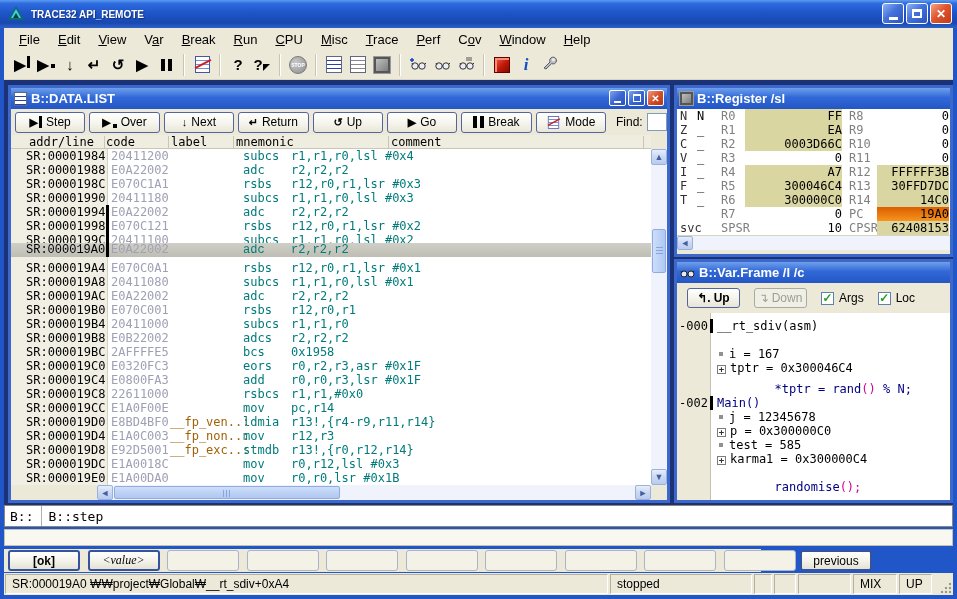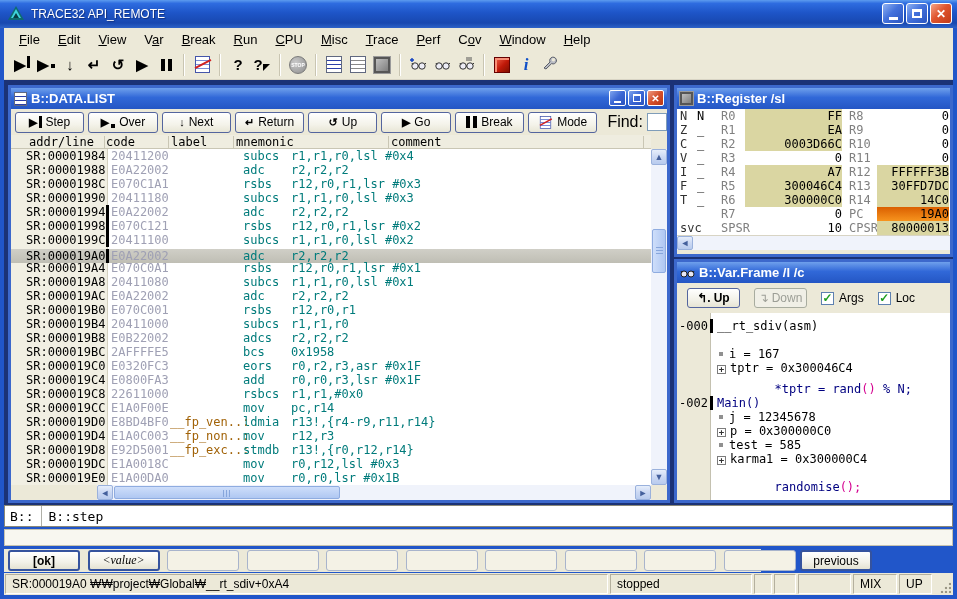--- a/index.html
+++ b/index.html
@@ -4,21 +4,21 @@
 <style>
   *{margin:0;padding:0;box-sizing:border-box;}
   html,body{width:957px;height:599px;overflow:hidden;}
   body{font-family:"Liberation Sans",sans-serif;background:#2156C9;position:relative;}
 
   
   .titlebar{position:absolute;left:0;top:0;width:957px;height:28px;
     background:linear-gradient(180deg,#5D9CEF 0%,#2E6CE0 12%,#1E55C8 45%,#1848B0 82%,#2E63C8 100%);
     display:flex;align-items:center;}
   .titlebar .app-icon{width:20px;height:20px;margin:0 5px 0 6px;}
-  .titlebar .title{color:#fff;font-weight:normal;font-size:12px;text-shadow:1px 1px 1px #12307E;}
+  .titlebar .title{color:#fff;font-weight:bold;font-size:10px;text-shadow:1px 1px 1px #12307E;}
   .winbtns{position:absolute;right:5px;top:3px;display:flex;gap:2px;}
   .wbtn{width:22px;height:21px;border:1px solid #fff;border-radius:3px;color:#fff;
     display:flex;align-items:center;justify-content:center;font-size:12px;font-weight:bold;
     background:linear-gradient(135deg,#8FB2F2 0%,#4472DC 45%,#2A55C0 100%);}
   .wbtn.close{background:linear-gradient(135deg,#F5A488 0%,#E0552E 45%,#C23A18 100%);}
   .wbtn .mini{width:9px;height:3px;background:#fff;margin-top:9px;}
   .wbtn .maxi{width:10px;height:9px;border:2px solid #fff;border-top-width:3px;}
 
   .band{position:absolute;left:4px;width:949px;background:#ECE9D8;}
   .menubar{top:28px;height:22px;display:flex;align-items:center;padding-left:6px;font-size:13px;}
@@ -63,21 +63,21 @@
   .cwbtn .mini{width:7px;height:2px;background:#fff;margin-top:7px;}
   .cwbtn .maxi{width:8px;height:8px;border:1px solid #fff;border-top-width:2px;}
 
   
   #datalist{left:4px;top:5px;width:662px;height:418px;}
   .dl-toolbar{position:absolute;left:0;top:21px;width:656px;height:26px;display:flex;align-items:center;padding-left:4px;gap:4px;}
   .dl-btn{height:21px;width:73px;background:linear-gradient(180deg,#FFFFFF,#F4F3EA 60%,#E8E6D6);
     border:1px solid #54659E;border-radius:3px;font-size:12px;color:#000;
     display:flex;align-items:center;justify-content:center;gap:4px;white-space:nowrap;}
   .dl-btn .bi{font-size:11px;font-weight:bold;display:inline-flex;align-items:center;}
-  .find-lbl{font-size:16px;margin-left:6px;text-align:right;}
+  .find-lbl{font-size:12px;margin-left:6px;text-align:right;}
   .find-input{width:21px;height:18px;background:#fff;border:1px solid #7F9DB9;}
   .dl-header{position:absolute;left:0;top:47px;width:640px;height:14px;background:#EFEDE0;
     border-bottom:1px solid #C9C6B4;font:12px "DejaVu Sans Mono",monospace;color:#000;}
   .dl-header span{position:absolute;top:0;}
   .dl-header i{position:absolute;top:1px;width:1px;height:12px;background:#C9C6B4;}
   .dl-body{position:absolute;left:0;top:61px;width:640px;height:336px;background:#fff;overflow:hidden;}
   .dl-gutter{position:absolute;left:0;top:0;width:97px;height:336px;background:#F1EFE3;border-right:1px solid #D4D1C0;}
   .dl-row{position:absolute;left:0;width:640px;height:14px;font:12px/14px "DejaVu Sans Mono",monospace;white-space:pre;}
   .dl-row.sel{background:linear-gradient(180deg,#D0CFC7,#BFBEB4);}
   .dl-row span{position:absolute;top:0;}
@@ -379,21 +379,21 @@
       </div>
     <div class="dl-body" id="dl-body">
       <div class="dl-gutter"></div>
     <div class="dl-row" style="top: 0px;"><span class="c-addr">SR:00001984</span><span class="c-code">20411200</span><span class="c-op">subcs</span><span class="c-args">r1,r1,r0,lsl #0x4</span></div>
         <div class="dl-row" style="top: 14px;"><span class="c-addr">SR:00001988</span><span class="c-code">E0A22002</span><span class="c-op">adc</span><span class="c-args">r2,r2,r2</span></div>
         <div class="dl-row" style="top: 28px;"><span class="c-addr">SR:0000198C</span><span class="c-code">E070C1A1</span><span class="c-op">rsbs</span><span class="c-args">r12,r0,r1,lsr #0x3</span></div>
         <div class="dl-row" style="top: 42px;"><span class="c-addr">SR:00001990</span><span class="c-code">20411180</span><span class="c-op">subcs</span><span class="c-args">r1,r1,r0,lsl #0x3</span></div>
         <div class="dl-row" style="top: 56px;"><i class="row-marker"></i><span class="c-addr">SR:00001994</span><span class="c-code">E0A22002</span><span class="c-op">adc</span><span class="c-args">r2,r2,r2</span></div>
         <div class="dl-row" style="top: 70px; text-align: center;"><i class="row-marker"></i><span class="c-addr">SR:00001998</span><span class="c-code">E070C121</span><span class="c-op">rsbs</span><span class="c-args">r12,r0,r1,lsr #0x2</span></div>
         <div class="dl-row" style="top: 84px;"><i class="row-marker"></i><span class="c-addr">SR:0000199C</span><span class="c-code">20411100</span><span class="c-op">subcs</span><span class="c-args">r1,r1,r0,lsl #0x2</span></div>
-        <div class="dl-row sel" style="top: 100px;"><i class="row-marker"></i><span class="c-addr">SR:000019A0</span><span class="c-code">E0A22002</span><span class="c-op">adc</span><span class="c-args">r2,r2,r2</span></div>
+        <div class="dl-row sel" style="top: 94px; font-family: Liberation Mono, monospace;"><i class="row-marker"></i><span class="c-addr">SR:000019A0</span><span class="c-code">E0A22002</span><span class="c-op">adc</span><span class="c-args">r2,r2,r2</span></div>
         <div class="dl-row" style="top: 112px;"><span class="c-addr">SR:000019A4</span><span class="c-code">E070C0A1</span><span class="c-op">rsbs</span><span class="c-args">r12,r0,r1,lsr #0x1</span></div>
         <div class="dl-row" style="top: 126px;"><span class="c-addr">SR:000019A8</span><span class="c-code">20411080</span><span class="c-op">subcs</span><span class="c-args">r1,r1,r0,lsl #0x1</span></div>
         <div class="dl-row" style="top: 140px; padding-left: 21px;"><span class="c-addr">SR:000019AC</span><span class="c-code">E0A22002</span><span class="c-op">adc</span><span class="c-args">r2,r2,r2</span></div>
         <div class="dl-row" style="top: 154px;"><span class="c-addr">SR:000019B0</span><span class="c-code">E070C001</span><span class="c-op">rsbs</span><span class="c-args">r12,r0,r1</span></div>
         <div class="dl-row" style="top: 168px;"><span class="c-addr">SR:000019B4</span><span class="c-code">20411000</span><span class="c-op">subcs</span><span class="c-args">r1,r1,r0</span></div>
         <div class="dl-row" style="top: 182px;"><span class="c-addr">SR:000019B8</span><span class="c-code">E0B22002</span><span class="c-op">adcs</span><span class="c-args">r2,r2,r2</span></div>
         <div class="dl-row" style="top: 196px;"><span class="c-addr">SR:000019BC</span><span class="c-code">2AFFFFE5</span><span class="c-op">bcs</span><span class="c-args">0x1958</span></div>
         <div class="dl-row" style="top: 210px;"><span class="c-addr">SR:000019C0</span><span class="c-code">E0320FC3</span><span class="c-op">eors</span><span class="c-args">r0,r2,r3,asr #0x1F</span></div>
         <div class="dl-row" style="top: 224px;"><span class="c-addr">SR:000019C4</span><span class="c-code">E0800FA3</span><span class="c-op">add</span><span class="c-args">r0,r0,r3,lsr #0x1F</span></div>
         <div class="dl-row" style="top: 238px;"><span class="c-addr">SR:000019C8</span><span class="c-code">22611000</span><span class="c-op">rsbcs</span><span class="c-args">r1,r1,#0x0</span></div>
@@ -425,21 +425,21 @@
     </div>
     <div class="reg-body" id="reg-body">
         <div class="reg-row" style="top: 0px;"><span class="rg-flag">N</span><span class="rg-fval">N</span><span class="rg-n1">R0</span><span class="rg-v1 hl">FF</span><span class="rg-n2">R8</span><span class="rg-v2">0</span></div>
         <div class="reg-row" style="top: 14px;"><span class="rg-flag">Z</span><span class="rg-fval">_</span><span class="rg-n1">R1</span><span class="rg-v1 hl">EA</span><span class="rg-n2">R9</span><span class="rg-v2">0</span></div>
         <div class="reg-row" style="top: 28px;"><span class="rg-flag">C</span><span class="rg-fval">_</span><span class="rg-n1">R2</span><span class="rg-v1 hl">0003D66C</span><span class="rg-n2">R10</span><span class="rg-v2">0</span></div>
         <div class="reg-row" style="top: 42px;"><span class="rg-flag">V</span><span class="rg-fval">_</span><span class="rg-n1">R3</span><span class="rg-v1">0</span><span class="rg-n2">R11</span><span class="rg-v2">0</span></div>
         <div class="reg-row" style="top: 56px;"><span class="rg-flag">I</span><span class="rg-fval">_</span><span class="rg-n1">R4</span><span class="rg-v1 hl">A7</span><span class="rg-n2">R12</span><span class="rg-v2 hl">FFFFFF3B</span></div>
         <div class="reg-row" style="top: 70px;"><span class="rg-flag">F</span><span class="rg-fval">_</span><span class="rg-n1">R5</span><span class="rg-v1 hl">300046C4</span><span class="rg-n2">R13</span><span class="rg-v2 hl">30FFD7DC</span></div>
         <div class="reg-row" style="top: 84px;"><span class="rg-flag">T</span><span class="rg-fval">_</span><span class="rg-n1">R6</span><span class="rg-v1 hl">300000C0</span><span class="rg-n2">R14</span><span class="rg-v2 hl">14C0</span></div>
         <div class="reg-row" style="top: 98px;"><span class="rg-flag"></span><span class="rg-fval"></span><span class="rg-n1">R7</span><span class="rg-v1">0</span><span class="rg-n2">PC</span><span class="rg-v2 hlpc">19A0</span></div>
-        <div class="reg-row" style="top: 112px;"><span class="rg-flag">svc</span><span class="rg-fval"></span><span class="rg-n1">SPSR</span><span class="rg-v1">10</span><span class="rg-n2">CPSR</span><span class="rg-v2 hl">80000013</span></div>
+        <div class="reg-row" style="top: 112px;"><span class="rg-flag">svc</span><span class="rg-fval"></span><span class="rg-n1">SPSR</span><span class="rg-v1">10</span><span class="rg-n2">CPSR</span><span class="rg-v2 hl">62408153</span></div>
       </div>
     <div class="reg-hsb">
       <div class="sb-btn" style="left:0;top:0;height:14px;">◄</div>
     </div>
   </div>
 
   <div class="cw" id="varframe">
     <div class="cw-title">
       <svg class="mini-ic" width="15" height="13" viewBox="0 0 15 13">
         <circle cx="4" cy="8" r="3" fill="#E8E8F4" stroke="#222"></circle>

